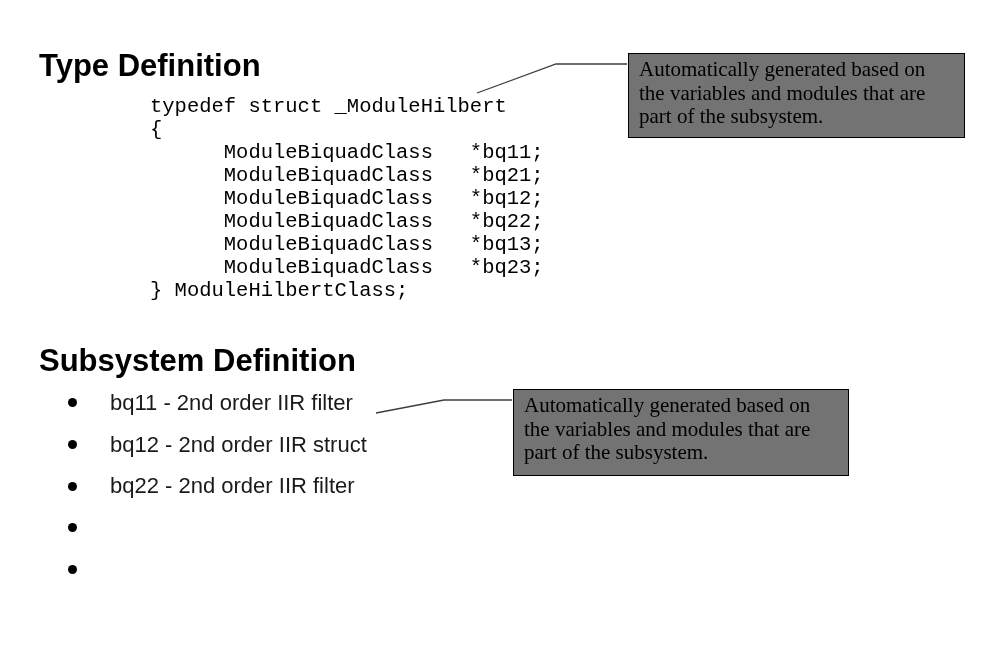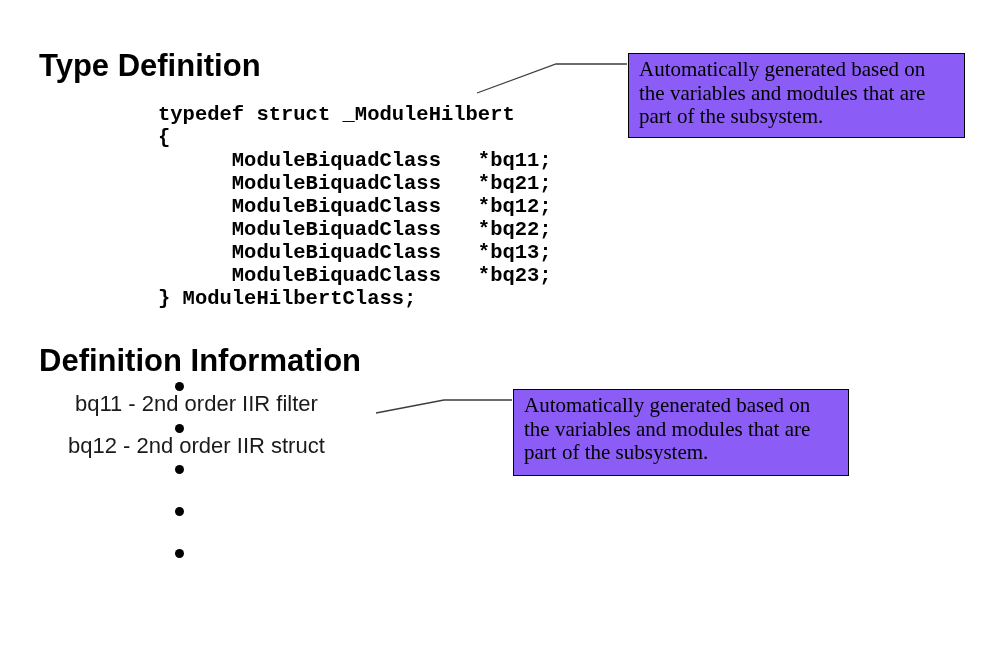--- a/index.html
+++ b/index.html
@@ -22,33 +22,32 @@
     line-height: 34px;
     color: #000000;
     white-space: nowrap;
   }
   .h1-type { top: 33px; }
   .h1-sub  { top: 328px; }
   .code {
     position: absolute;
     left: 150px;
     top: 95px;
-    margin: 8px;
+    margin: 0;
     font-family: "Liberation Mono", monospace;
     font-size: 20.5px;
     line-height: 23px;
     color: #000000;
     white-space: pre;
-    font-weight: bold;
   }
   .callout {
     position: absolute;
     box-sizing: border-box;
     border: 1px solid #000000;
-    background: #8b5cf6;
+    background: #737373;
   }
   .callout-top    { left: 628px; top: 53px;  width: 337px; height: 85px; }
   .callout-bottom { left: 513px; top: 389px; width: 336px; height: 87px; }
   .callout-text {
     font-family: "Liberation Serif", serif;
     font-size: 21px;
     line-height: 23.5px;
     color: #000000;
     white-space: pre-line;
     padding: 4px 6px 0 10px;
@@ -58,21 +57,20 @@
     left: 68px;
     top: 382px;
     margin: 0;
     padding: 0;
     list-style: none;
   }
   .bullets li {
     display: flex;
     align-items: center;
     height: 41.7px;
-    flex-direction: column;
   }
   .bullet-dot {
     flex: none;
     width: 9px;
     height: 9px;
     border-radius: 50%;
     background: #000000;
     margin-right: 33px;
   }
   .li-text {
@@ -104,33 +102,34 @@
       ModuleBiquadClass   *bq13;
       ModuleBiquadClass   *bq23;
 } ModuleHilbertClass;</pre>
 
   <div class="callout callout-top">
     <div class="callout-text">Automatically generated based on
 the variables and modules that are
 part of the subsystem.</div>
   </div>
 
-  <h1 class="h1 h1-sub">Definition Information</h1>
+  <h1 class="h1 h1-sub">Subsystem Definition</h1>
 
   <ul class="bullets">
     <li>
       <span class="bullet-dot"></span>
       <span class="li-text">bq11 - 2nd order IIR filter</span>
     </li>
     <li>
       <span class="bullet-dot"></span>
       <span class="li-text">bq12 - 2nd order IIR struct</span>
     </li>
     <li>
       <span class="bullet-dot"></span>
+      <span class="li-text">bq22 - 2nd order IIR filter</span>
     </li>
     <li>
       <span class="bullet-dot"></span>
     </li>
     <li>
       <span class="bullet-dot"></span>
     </li>
   </ul>
 
   <div class="callout callout-bottom">

